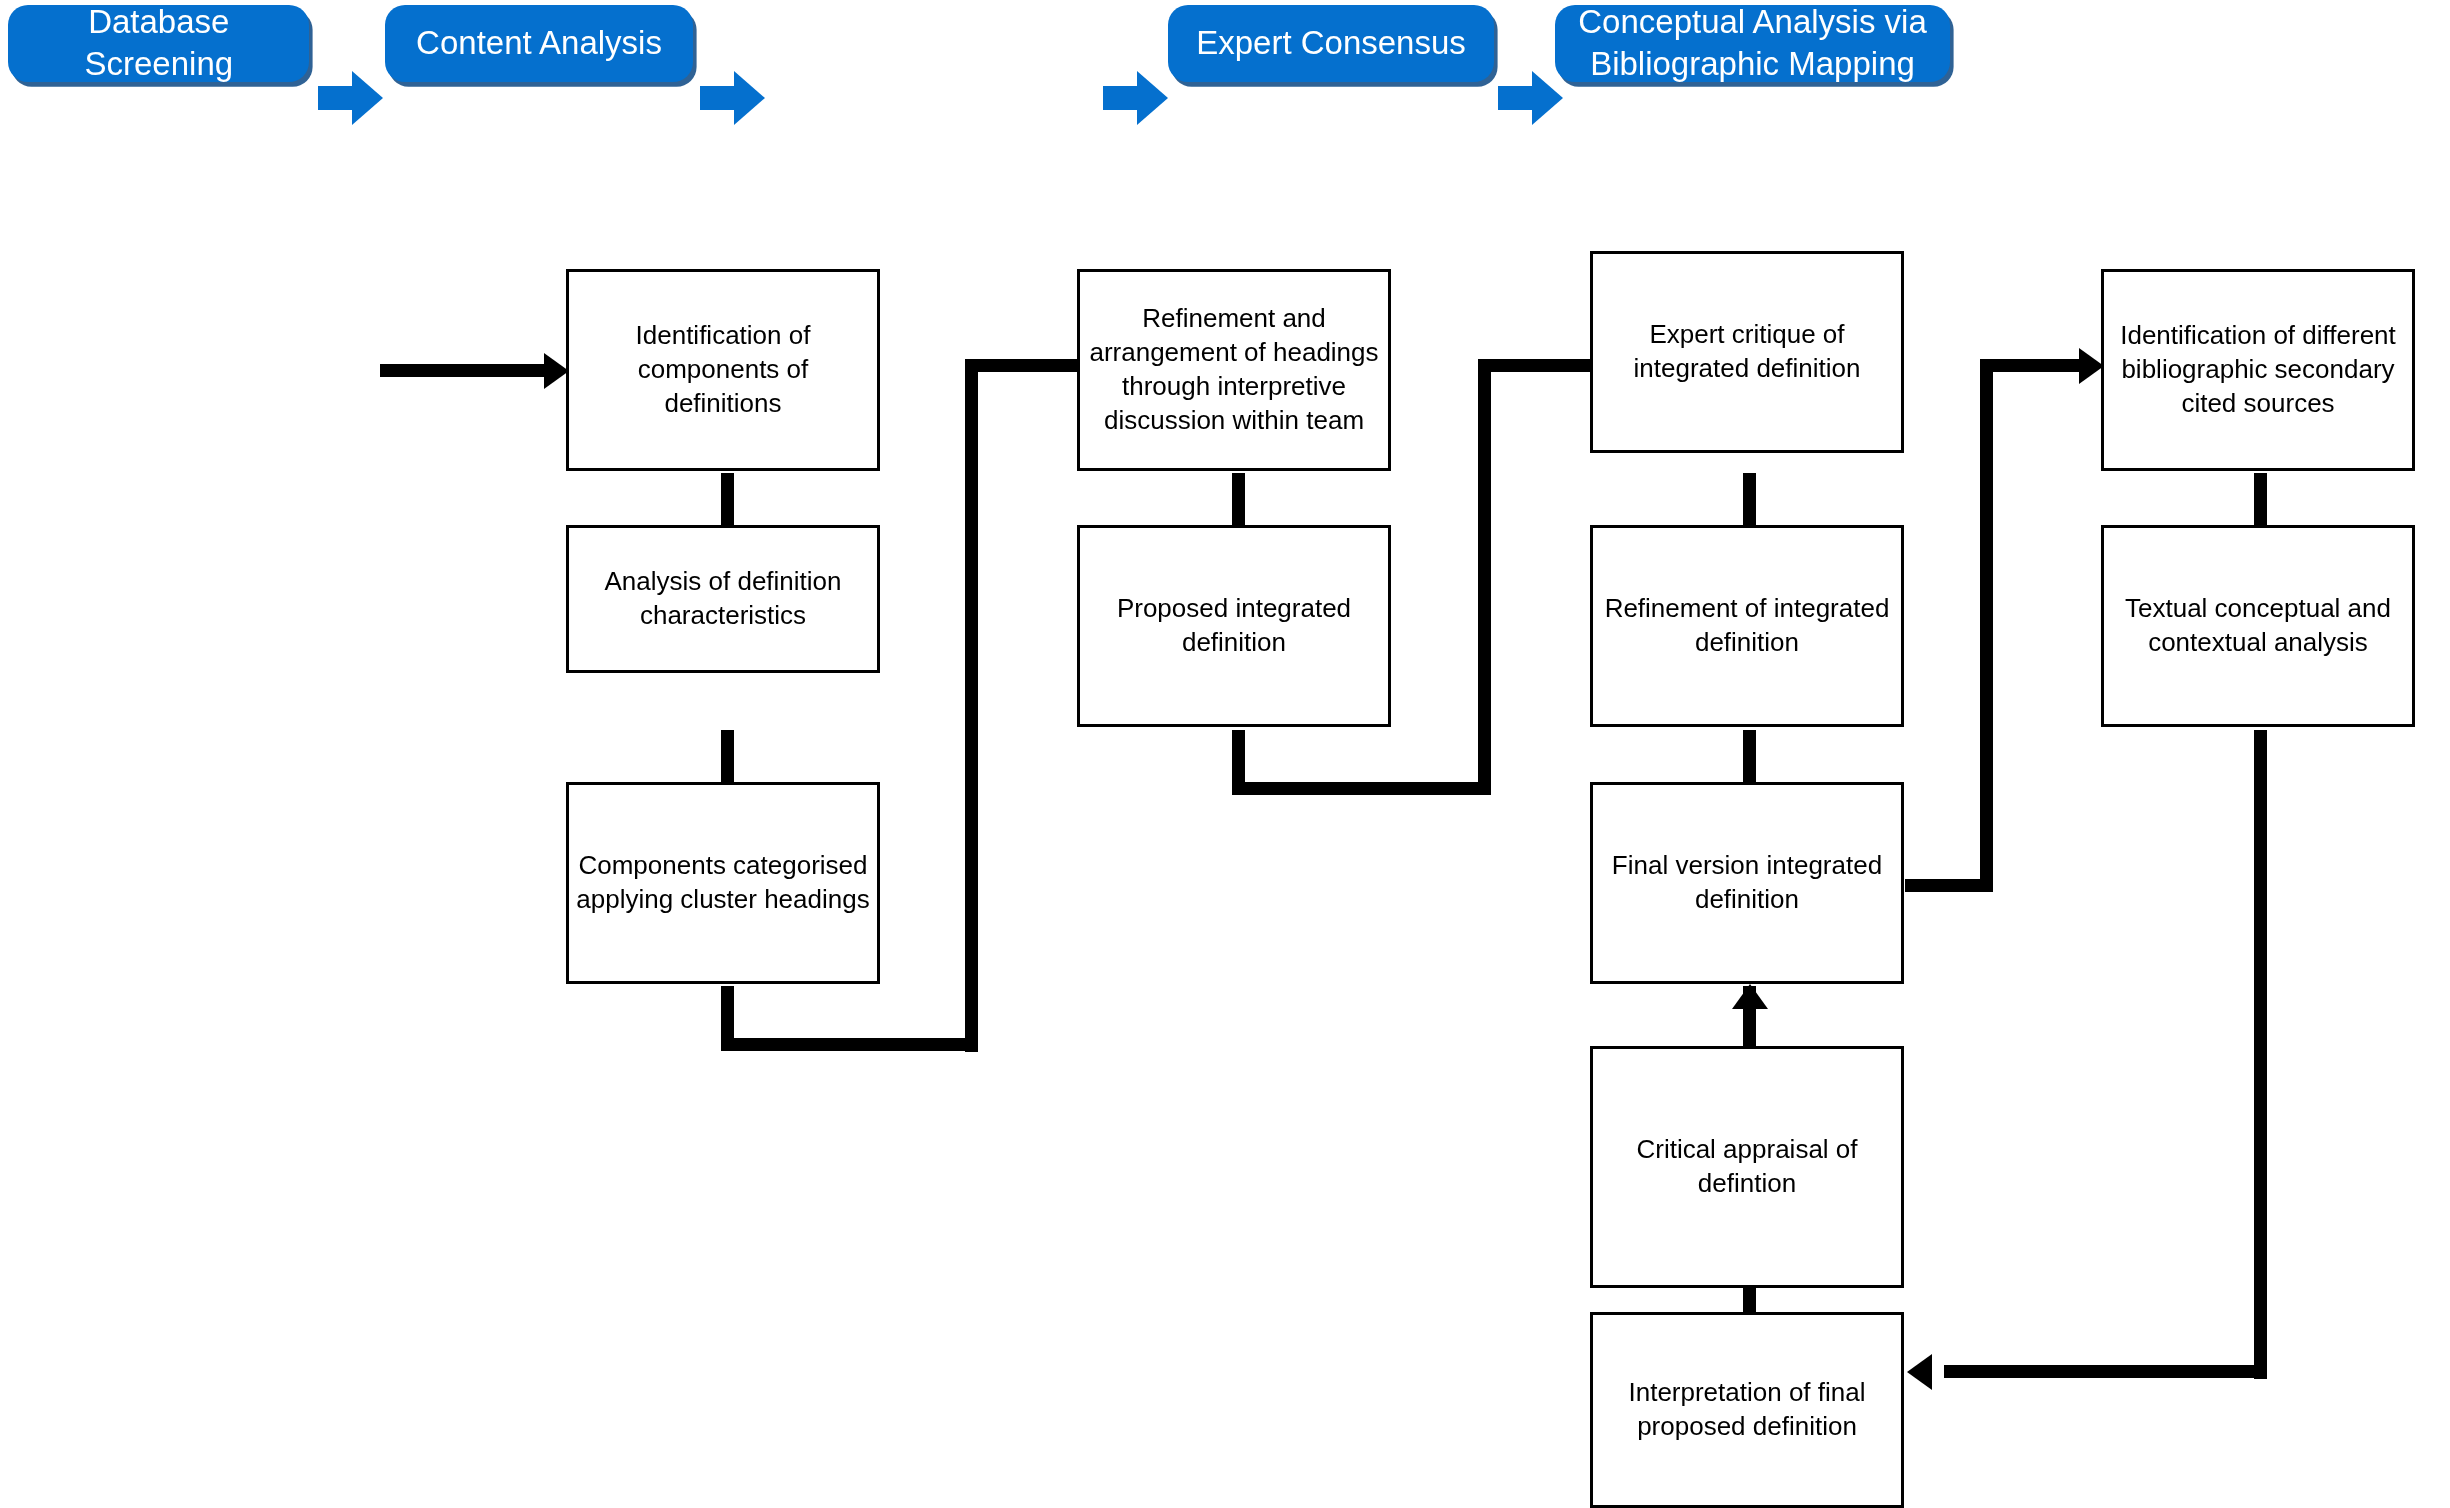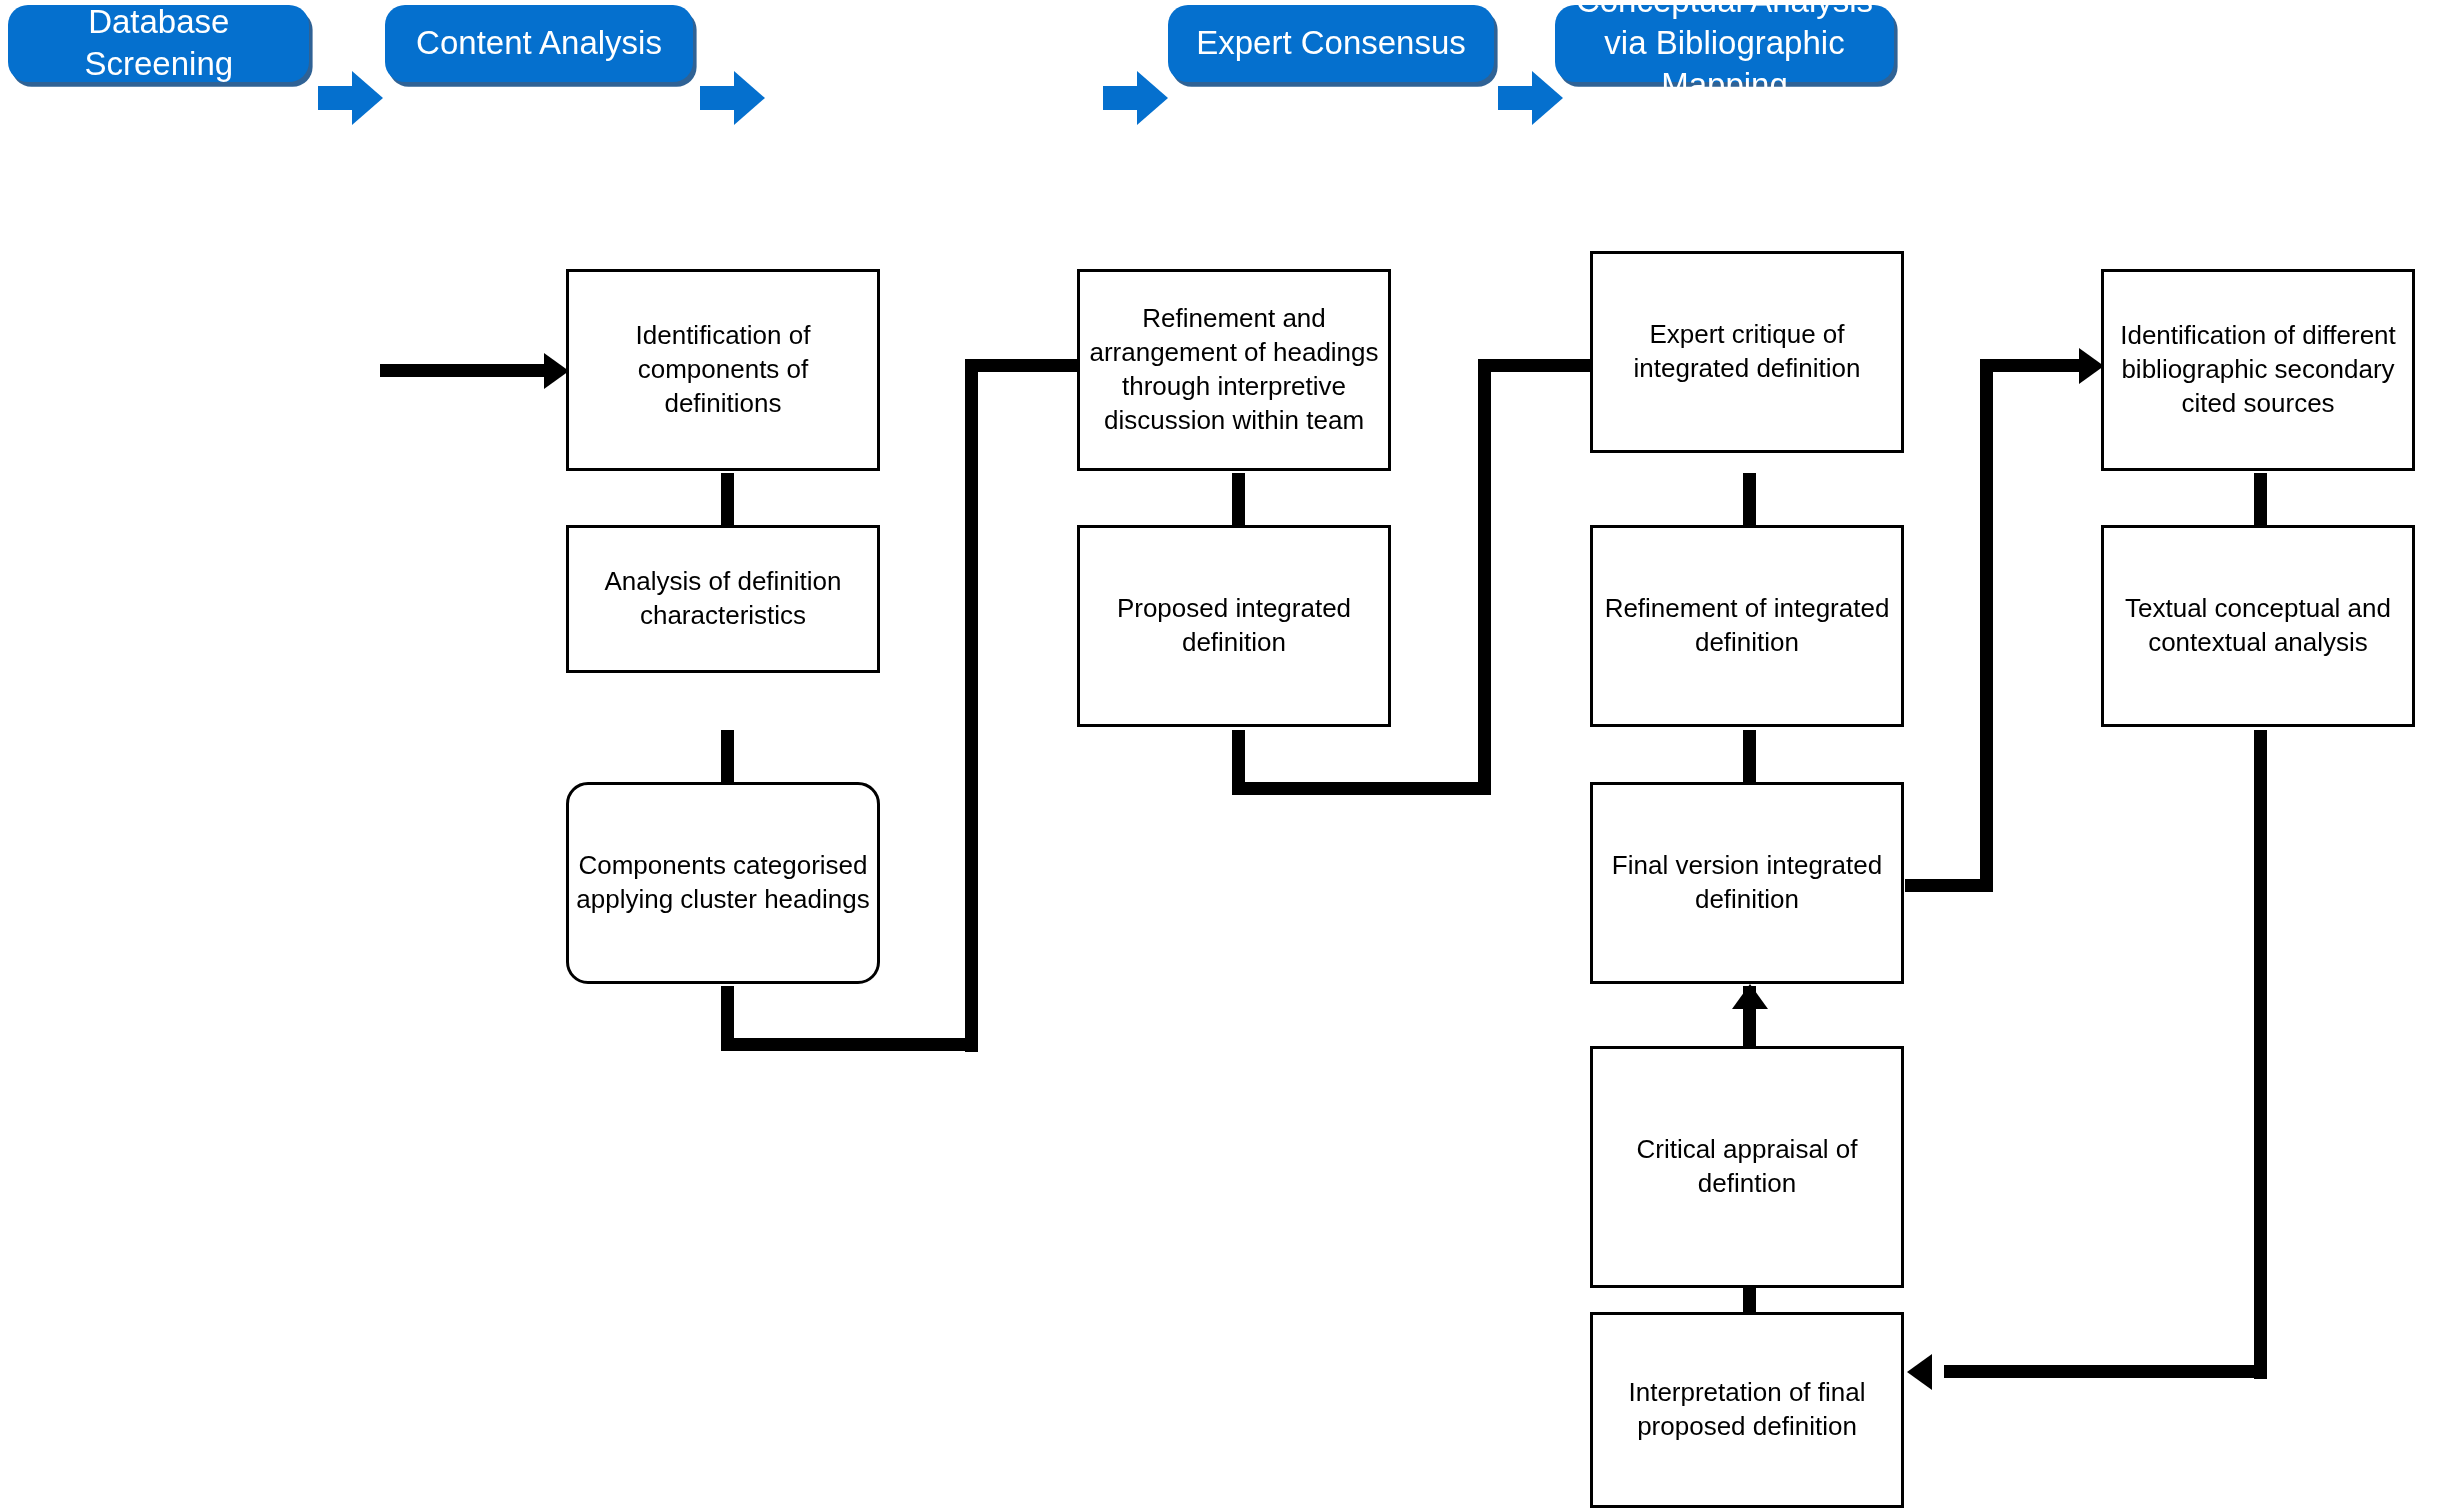--- a/index.html
+++ b/index.html
@@ -121,21 +121,21 @@
 
   <div class="stage-box" style="left:385px; top:4.8px; width:308px; height:77px;">
     <span class="stage-label">Content Analysis</span>
   </div>
 
 
   <div class="stage-box" style="left:1168px; top:4.8px; width:326px; height:77px;">
     <span class="stage-label">Expert Consensus</span>
   </div>
 
-  <div class="stage-box" style="left:1555px; top:4.8px; width:339px; height:77px;">
+  <div class="stage-box" style="left:1555px; top:4.8px; width:395px; height:77px;">
     <span class="stage-label">Conceptual Analysis via Bibliographic Mapping</span>
   </div>
 
   <div class="chev" style="left:318px; top:71px; width:67px; height:55px;">
     <div class="shaft"></div>
       <div class="head"></div>
   </div>
   <div class="chev" style="left:700px; top:71px; width:67px; height:55px;">
     <div class="shaft"></div>
       <div class="head"></div>
@@ -199,21 +199,21 @@
 
 
   <div class="node" style="left:566px; top:269px; width:314px; height:202px;">
     <span>Identification of components of definitions</span>
   </div>
 
   <div class="node" style="left:566px; top:525px; width:314px; height:148px;">
     <span>Analysis of definition characteristics</span>
   </div>
 
-  <div class="node" style="left:566px; top:782px; width:314px; height:202px;border-radius:22px;">
+  <div class="node" style="left:566px; top:782px; width:314px; height:202px;">
     <span>Components categorised applying cluster headings</span>
   </div>
 
   <div class="node" style="left:1077px; top:269px; width:314px; height:202px;">
     <span>Refinement and arrangement of headings through interpretive discussion within team</span>
   </div>
 
   <div class="node" style="left:1077px; top:525px; width:314px; height:202px;">
     <span>Proposed integrated definition</span>
   </div>

